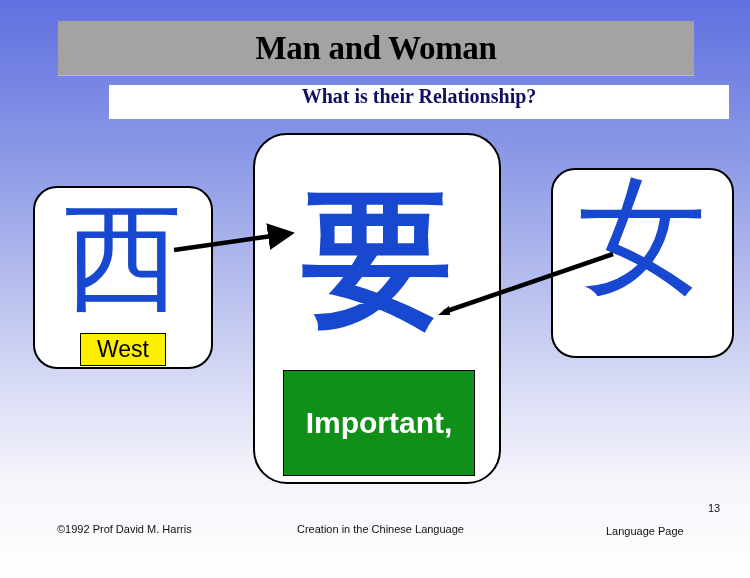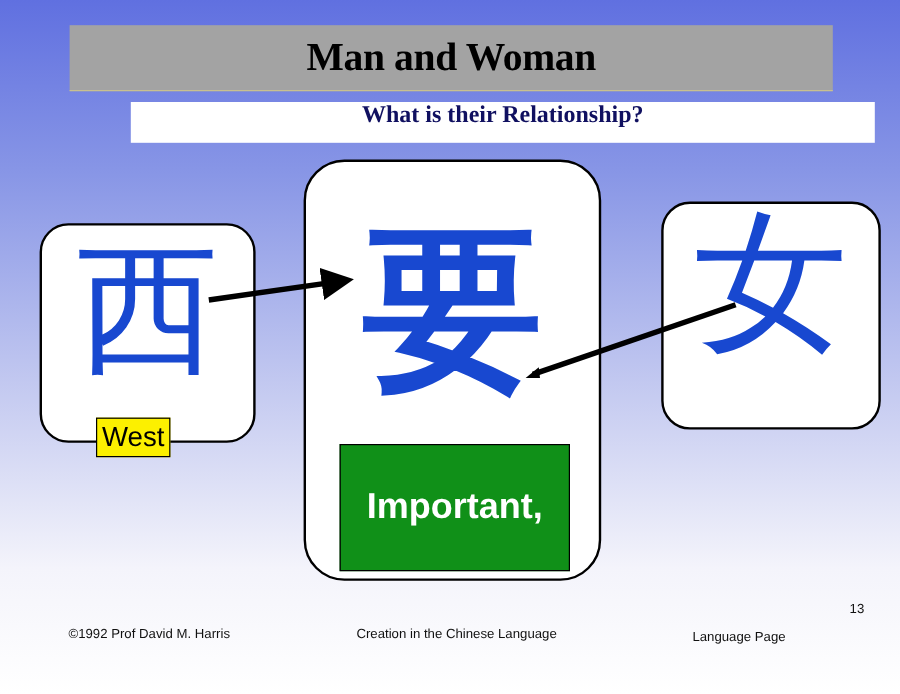--- a/index.html
+++ b/index.html
@@ -38,36 +38,36 @@
       line-height: 1; text-align: center;
     }
     .hanzi-west  { left: 0; right: 0; top: 10px;  font-size: 118px; }
     .hanzi-want  { left: 0; right: 0; top: 48px;  font-size: 150px; font-weight: bold; }
     .hanzi-woman { left: 0; right: 0; top: 2px;   font-size: 128px; }
     .label-yellow {
       position: absolute; background: #fcf000; border: 1.5px solid #000;
       color: #000; font-size: 23px; text-align: center; box-sizing: border-box;
       display: flex; align-items: center; justify-content: center;
     }
-    .label-west  { left: 45px; top: 145px; width: 62px; height: 33px; margin-top: 15px; }
+    .label-west  { left: 45px; top: 145px; width: 86px; height: 33px; }
     .label-woman { left: 41px; top: 145px; width: 96px; height: 34px; }
     .label-green {
       position: absolute; left: 28px; top: 235px; width: 192px; height: 106px;
       background: #109018; border: 1.5px solid #000; box-sizing: border-box;
       color: #ffffff; font-weight: bold; font-size: 30px; line-height: 38px;
       display: flex; align-items: center; justify-content: center;
       text-align: center;
     }
     svg.arrows { position: absolute; left: 0; top: 0; width: 750px; height: 578px; pointer-events: none; }
     .footer-item {
       position: absolute; top: 523px; font-size: 11px; color: #111; white-space: nowrap;
     }
     .footer-copyright { left: 57px; }
     .footer-course { left: 297px; }
-    .footer-page-label { left: 577px; top: 525px; }
+    .footer-page-label { left: 606px; top: 525px; }
     .footer-page-num { left: 708px; top: 502px; }
   </style>
 </head>
 <body>
 
 <div class="title-bar">
   <span class="title-text">Man and Woman</span>
 </div>
 <div class="subtitle-bar">
   <span class="subtitle-text">What is their Relationship?</span>

